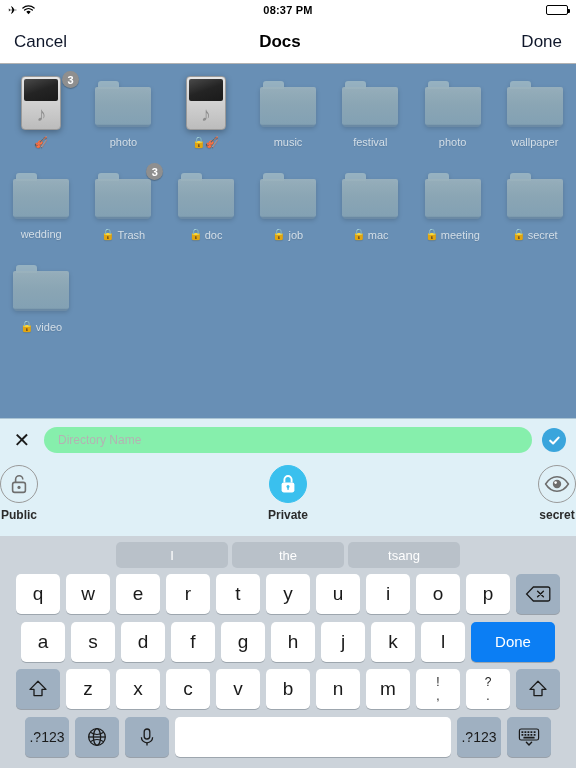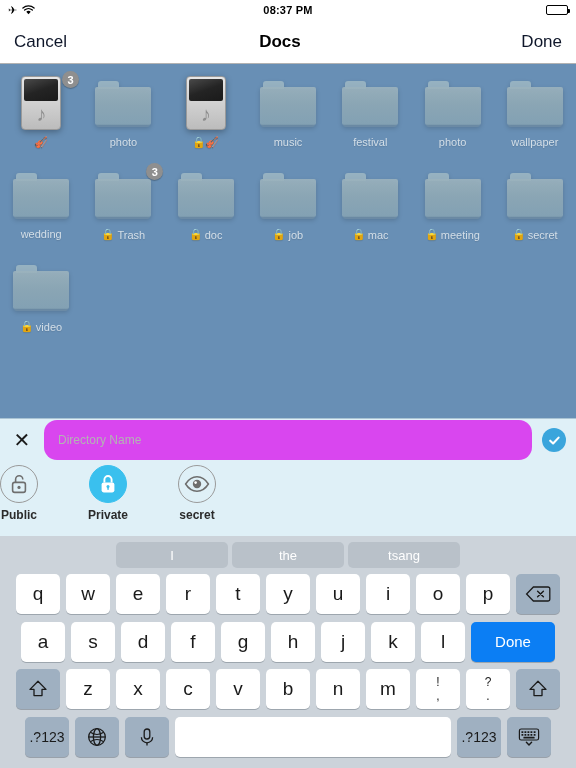--- a/index.html
+++ b/index.html
@@ -129,33 +129,33 @@
   }
   .inputrow {
     height:42px; display:flex; align-items:center;
     padding:0 10px; gap:10px;
   }
   .close-x {
     width:24px; height:24px; display:flex; align-items:center; justify-content:center;
     font-size:20px; color:#1a1a1a; cursor:pointer; font-weight:500; line-height:1;
   }
   .textfield {
-    flex:1; height:40px; background:#d946ef; border-radius:13px;
+    flex:1; height:26px; background:#86efac; border-radius:13px;
     border:none; outline:none; padding:0 14px;
     font-size:12px; color:#333; font-family:"Liberation Sans", sans-serif;
   }
   .textfield::placeholder { color:#b3b3b3; }
   .confirm-btn {
     width:24px; height:24px; border-radius:50%; background:#3aa5dc;
     display:flex; align-items:center; justify-content:center;
     cursor:pointer; flex:0 0 24px;
   }
   .confirm-btn svg { display:block; }
 
-  .optionrow { display:flex; justify-content:flex-start; gap:50px; padding-top:4px; }
+  .optionrow { display:flex; justify-content:space-between; gap:50px; padding-top:4px; }
   .option { display:flex; flex-direction:column; align-items:center; cursor:pointer; }
   .option-circle {
     width:38px; height:38px; border-radius:50%;
     display:flex; align-items:center; justify-content:center;
     border:1.5px solid #9a9a9a; background:transparent;
   }
   .option.selected .option-circle { background:#3ac0ee; border-color:#3ac0ee; }
   .option-label { margin-top:5px; font-size:12px; font-weight:bold; color:#2b2b2b; }
 
   

